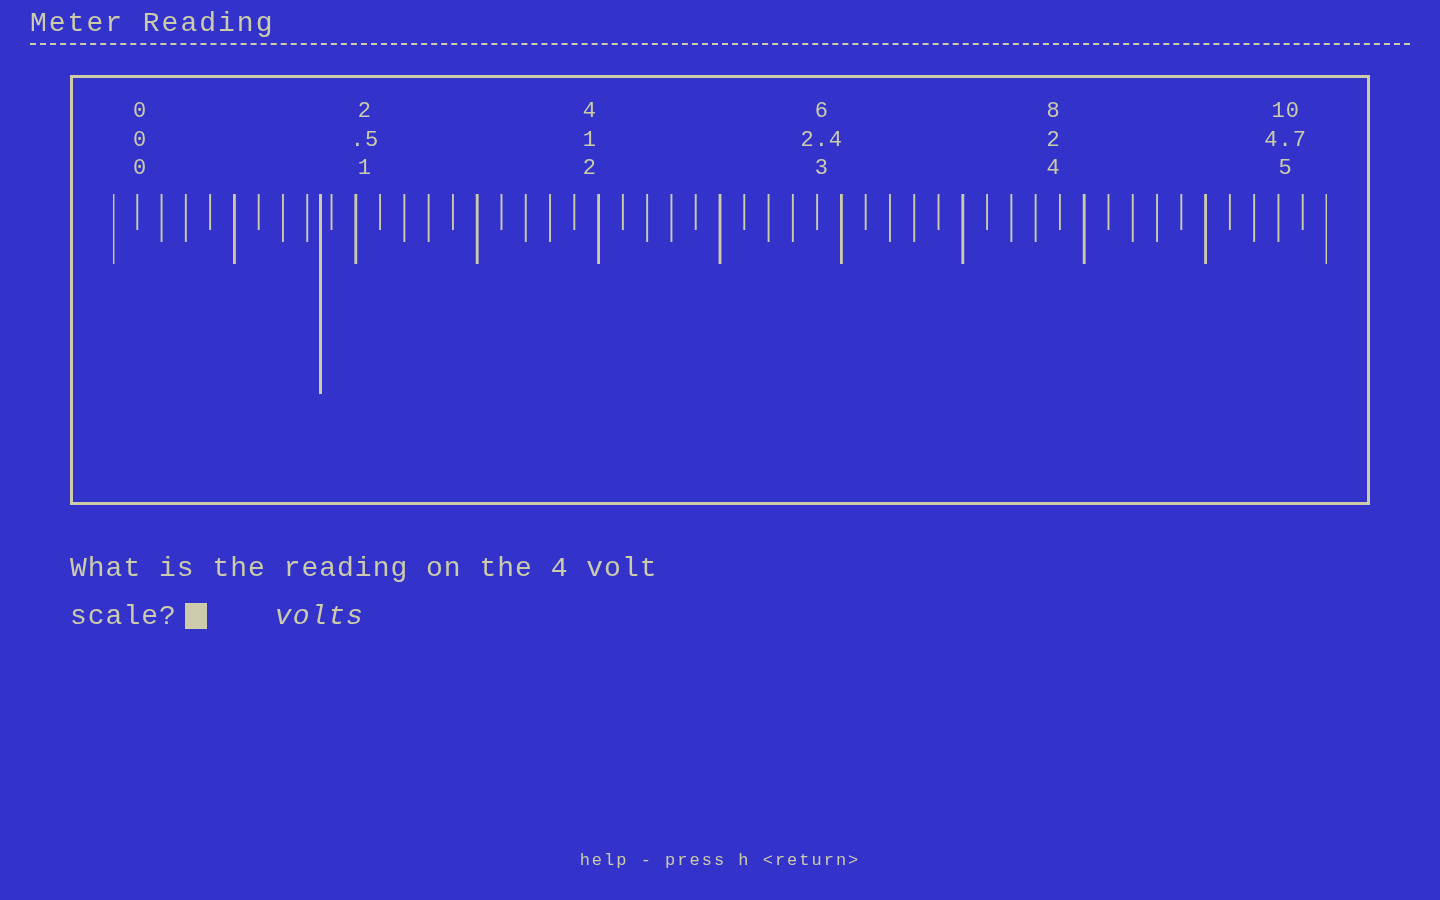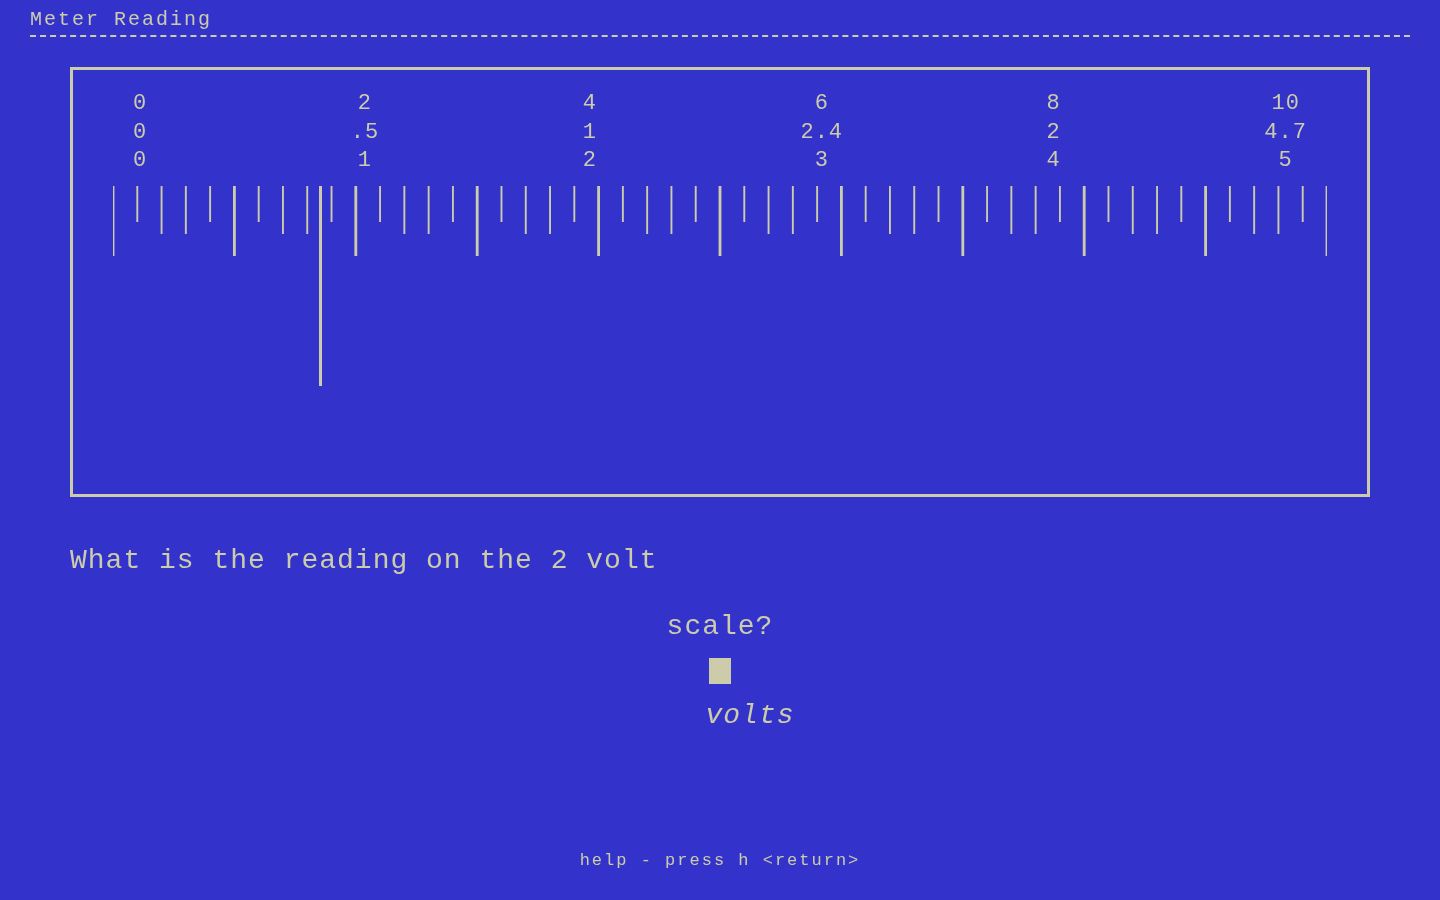--- a/index.html
+++ b/index.html
@@ -11,21 +11,21 @@
       font-family: 'Courier New', Courier, monospace;
       color: #ccccaa;
       overflow: hidden;
       position: relative;
     }
 
     #header {
       display: flex;
       justify-content: space-between;
       padding: 8px 34px 0 30px;
-      font-size: 20px;
+      font-size: 28px;
       letter-spacing: 2px;
     }
 
     #divider {
       margin: 4px 30px 0 30px;
       border: none;
       border-top: 2px dashed #ccccaa;
     }
 
     #meter-box {
@@ -78,22 +78,21 @@
       display: flex;
       gap: 8px;
       flex-wrap: wrap;
       align-items: baseline;
     }
 
     #question-line2 {
       display: flex;
       gap: 8px;
       align-items: center;
-      margin-top: 18px;
-      flex-direction: column;
+      margin-top: 0;
     }
 
     #answer-cursor {
       display: inline-block;
       width: 22px;
       height: 26px;
       background-color: #ccccaa;
       vertical-align: middle;
     }
 
@@ -211,21 +210,21 @@
         <line x1="1228.8000000000002" y1="0" x2="1228.8000000000002" y2="48" stroke="#ccccaa" stroke-width="2"></line>
         <line x1="1254.4" y1="0" x2="1254.4" y2="36" stroke="#ccccaa" stroke-width="2"></line>
         <line x1="1280" y1="0" x2="1280" y2="70" stroke="#ccccaa" stroke-width="3"></line>
       </svg>
     <div id="needle" style="left: calc(17% + 0px);"></div>
   </div>
 </div>
 
 <div id="question-area">
   <div id="question-line1">
-    <span>What is the reading on the 2 volt</span>
+    <span>What is the reading on the 4 volt</span>
   </div>
   <div id="question-line2">
     <span>scale?</span>
     <span id="answer-cursor"></span>
     <span style="margin-left: 60px; font-style: italic;">volts</span>
   </div>
 </div>
 
 <div id="help-area">
   <span>help - press    h &lt;return&gt;</span>

